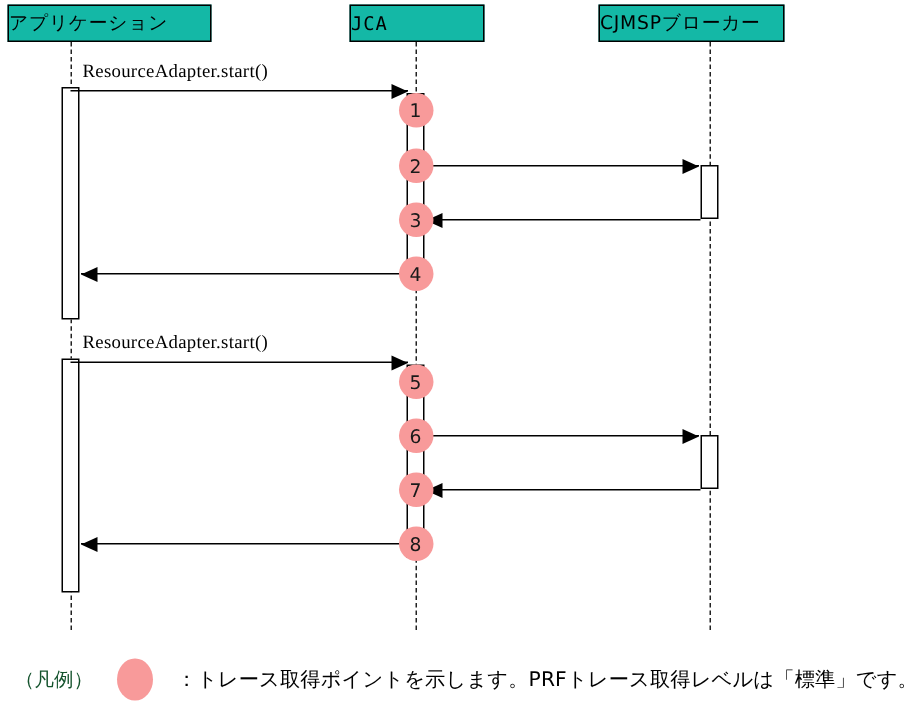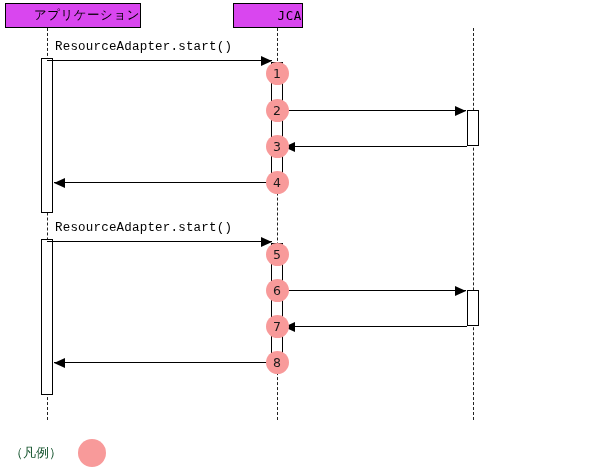--- a/index.html
+++ b/index.html
@@ -19,24 +19,24 @@
     left: 0; top: 0;
     width: 612px;
     height: 471px;
   }
 
   
   .actor-box {
     position: absolute;
     box-sizing: border-box;
     border: 1.3px solid #000000;
-    background: #d946ef;
+    background: #14b8a6;
     display: flex;
     align-items: center;
-    justify-content: flex-end;
+    justify-content: flex-start;
     font-family: "DejaVu Sans", sans-serif;
     font-size: 12.5px;
     color: #000000;
     letter-spacing: 0.5px;
     white-space: nowrap;
   }
   .actor-box.jca-box {
     font-family: "DejaVu Sans Mono", monospace;
     font-size: 12.5px;
     letter-spacing: 0.6px;
@@ -74,21 +74,21 @@
   }
   .arrowhead.left {
     border-top: 5px solid transparent;
     border-bottom: 5px solid transparent;
     border-right: 11px solid #000000;
   }
 
   
   .msg-label {
     position: absolute;
-    font-family: Liberation Mono, monospace;
+    font-family: Liberation Serif, serif;
     font-size: 12.5px;
     color: #000000;
     white-space: nowrap;
     letter-spacing: 0.2px;
   }
 
   
   .trace-point {
     position: absolute;
     width: 23px;
@@ -136,24 +136,27 @@
 </style>
 </head>
 <body>
 
 <div id="diagram-root">
 
   <div class="actor-box" id="box-application" style="left: 5px; top: 3px; width: 136px; height: 25px;">
     <span>アプリケーション</span>
   </div>
 
-  <div class="actor-box jca-box" id="box-jca" style="left: 233px; top: 3px; width: 70px; height: 25px;">
+  <div class="actor-box jca-box" id="box-jca" style="left: 233px; top: 3px; width: 90px; height: 25px;">
     <span>JCA</span>
   </div>
 
+  <div class="actor-box" id="box-cjmsp" style="left: 399px; top: 3px; width: 124px; height: 25px;">
+    <span>CJMSPブローカー</span>
+  </div>
 
   <div class="lifeline" id="lifeline-application" style="left: 47px; top: 28px; height: 392px;"></div>
   <div class="lifeline" id="lifeline-jca" style="left: 277px; top: 28px; height: 392px;"></div>
   <div class="lifeline" id="lifeline-cjmsp" style="left: 473px; top: 28px; height: 392px;"></div>
 
   <div id="activations-layer">
       <div class="activation" style="left: 41px; top: 58px; width: 12px; height: 155px;"></div>
       <div class="activation" style="left: 271px; top: 62px; width: 12px; height: 129px;"></div>
       <div class="activation" style="left: 467px; top: 110px; width: 12px; height: 36px;"></div>
       <div class="activation" style="left: 41px; top: 239px; width: 12px; height: 156px;"></div>
@@ -189,15 +192,16 @@
       <div class="trace-point" style="left: 265.5px; top: 170.5px; background: rgb(248, 154, 154);">4</div>
       <div class="trace-point" style="left: 265.5px; top: 242.5px; background: rgb(248, 154, 154);">5</div>
       <div class="trace-point" style="left: 265.5px; top: 278.5px; background: rgb(248, 154, 154);">6</div>
       <div class="trace-point" style="left: 265.5px; top: 314.5px; background: rgb(248, 154, 154);">7</div>
       <div class="trace-point" style="left: 265.5px; top: 350.5px; background: rgb(248, 154, 154);">8</div>
     </div>
 
   <div class="legend-row">
     <span class="legend-label">（凡例）</span>
     <span class="legend-swatch" id="legend-swatch" style="background: rgb(248, 154, 154);"></span>
+    <span class="legend-text">：トレース取得ポイントを示します。PRFトレース取得レベルは「標準」です。</span>
   </div>
 
 </div>
 
 </body></html>

